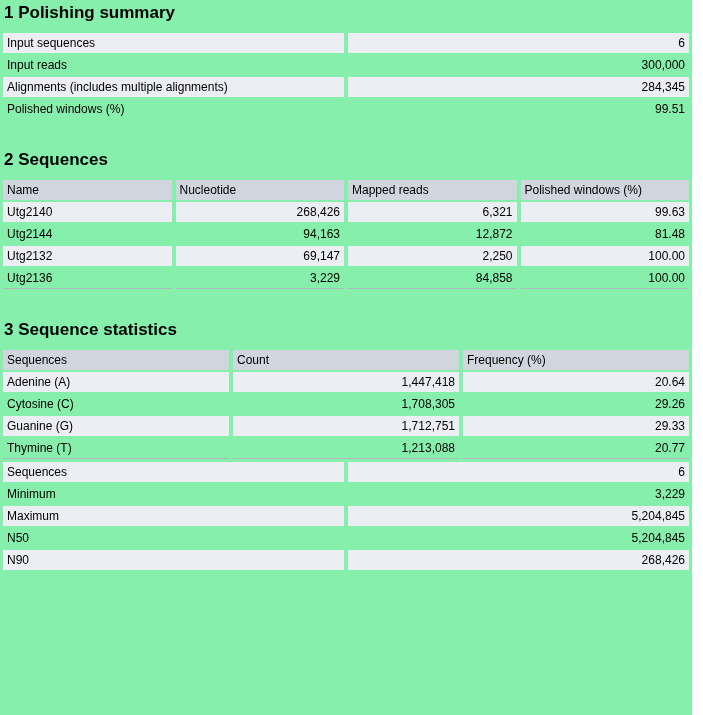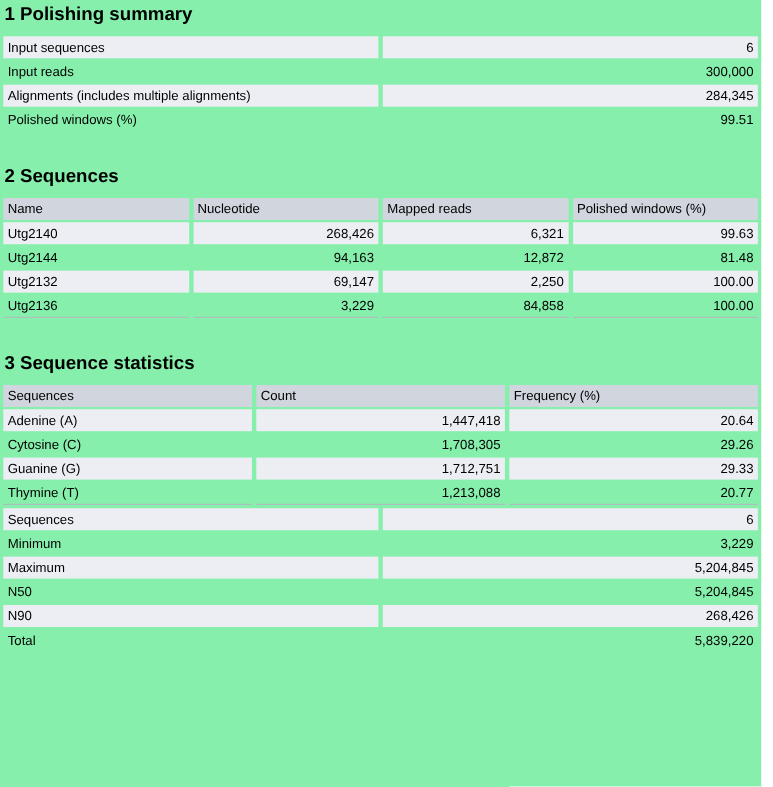--- a/index.html
+++ b/index.html
@@ -173,20 +173,16 @@
           <td>5,204,845</td>
         </tr>
         <tr>
           <td>N50</td>
           <td>5,204,845</td>
         </tr>
         <tr>
           <td>N90</td>
           <td>268,426</td>
         </tr>
-        <tr>
-          <td>Total</td>
-          <td>5,839,220</td>
-        </tr>
       </tbody>
     </table>
 
 </div>
 
 </body></html>

